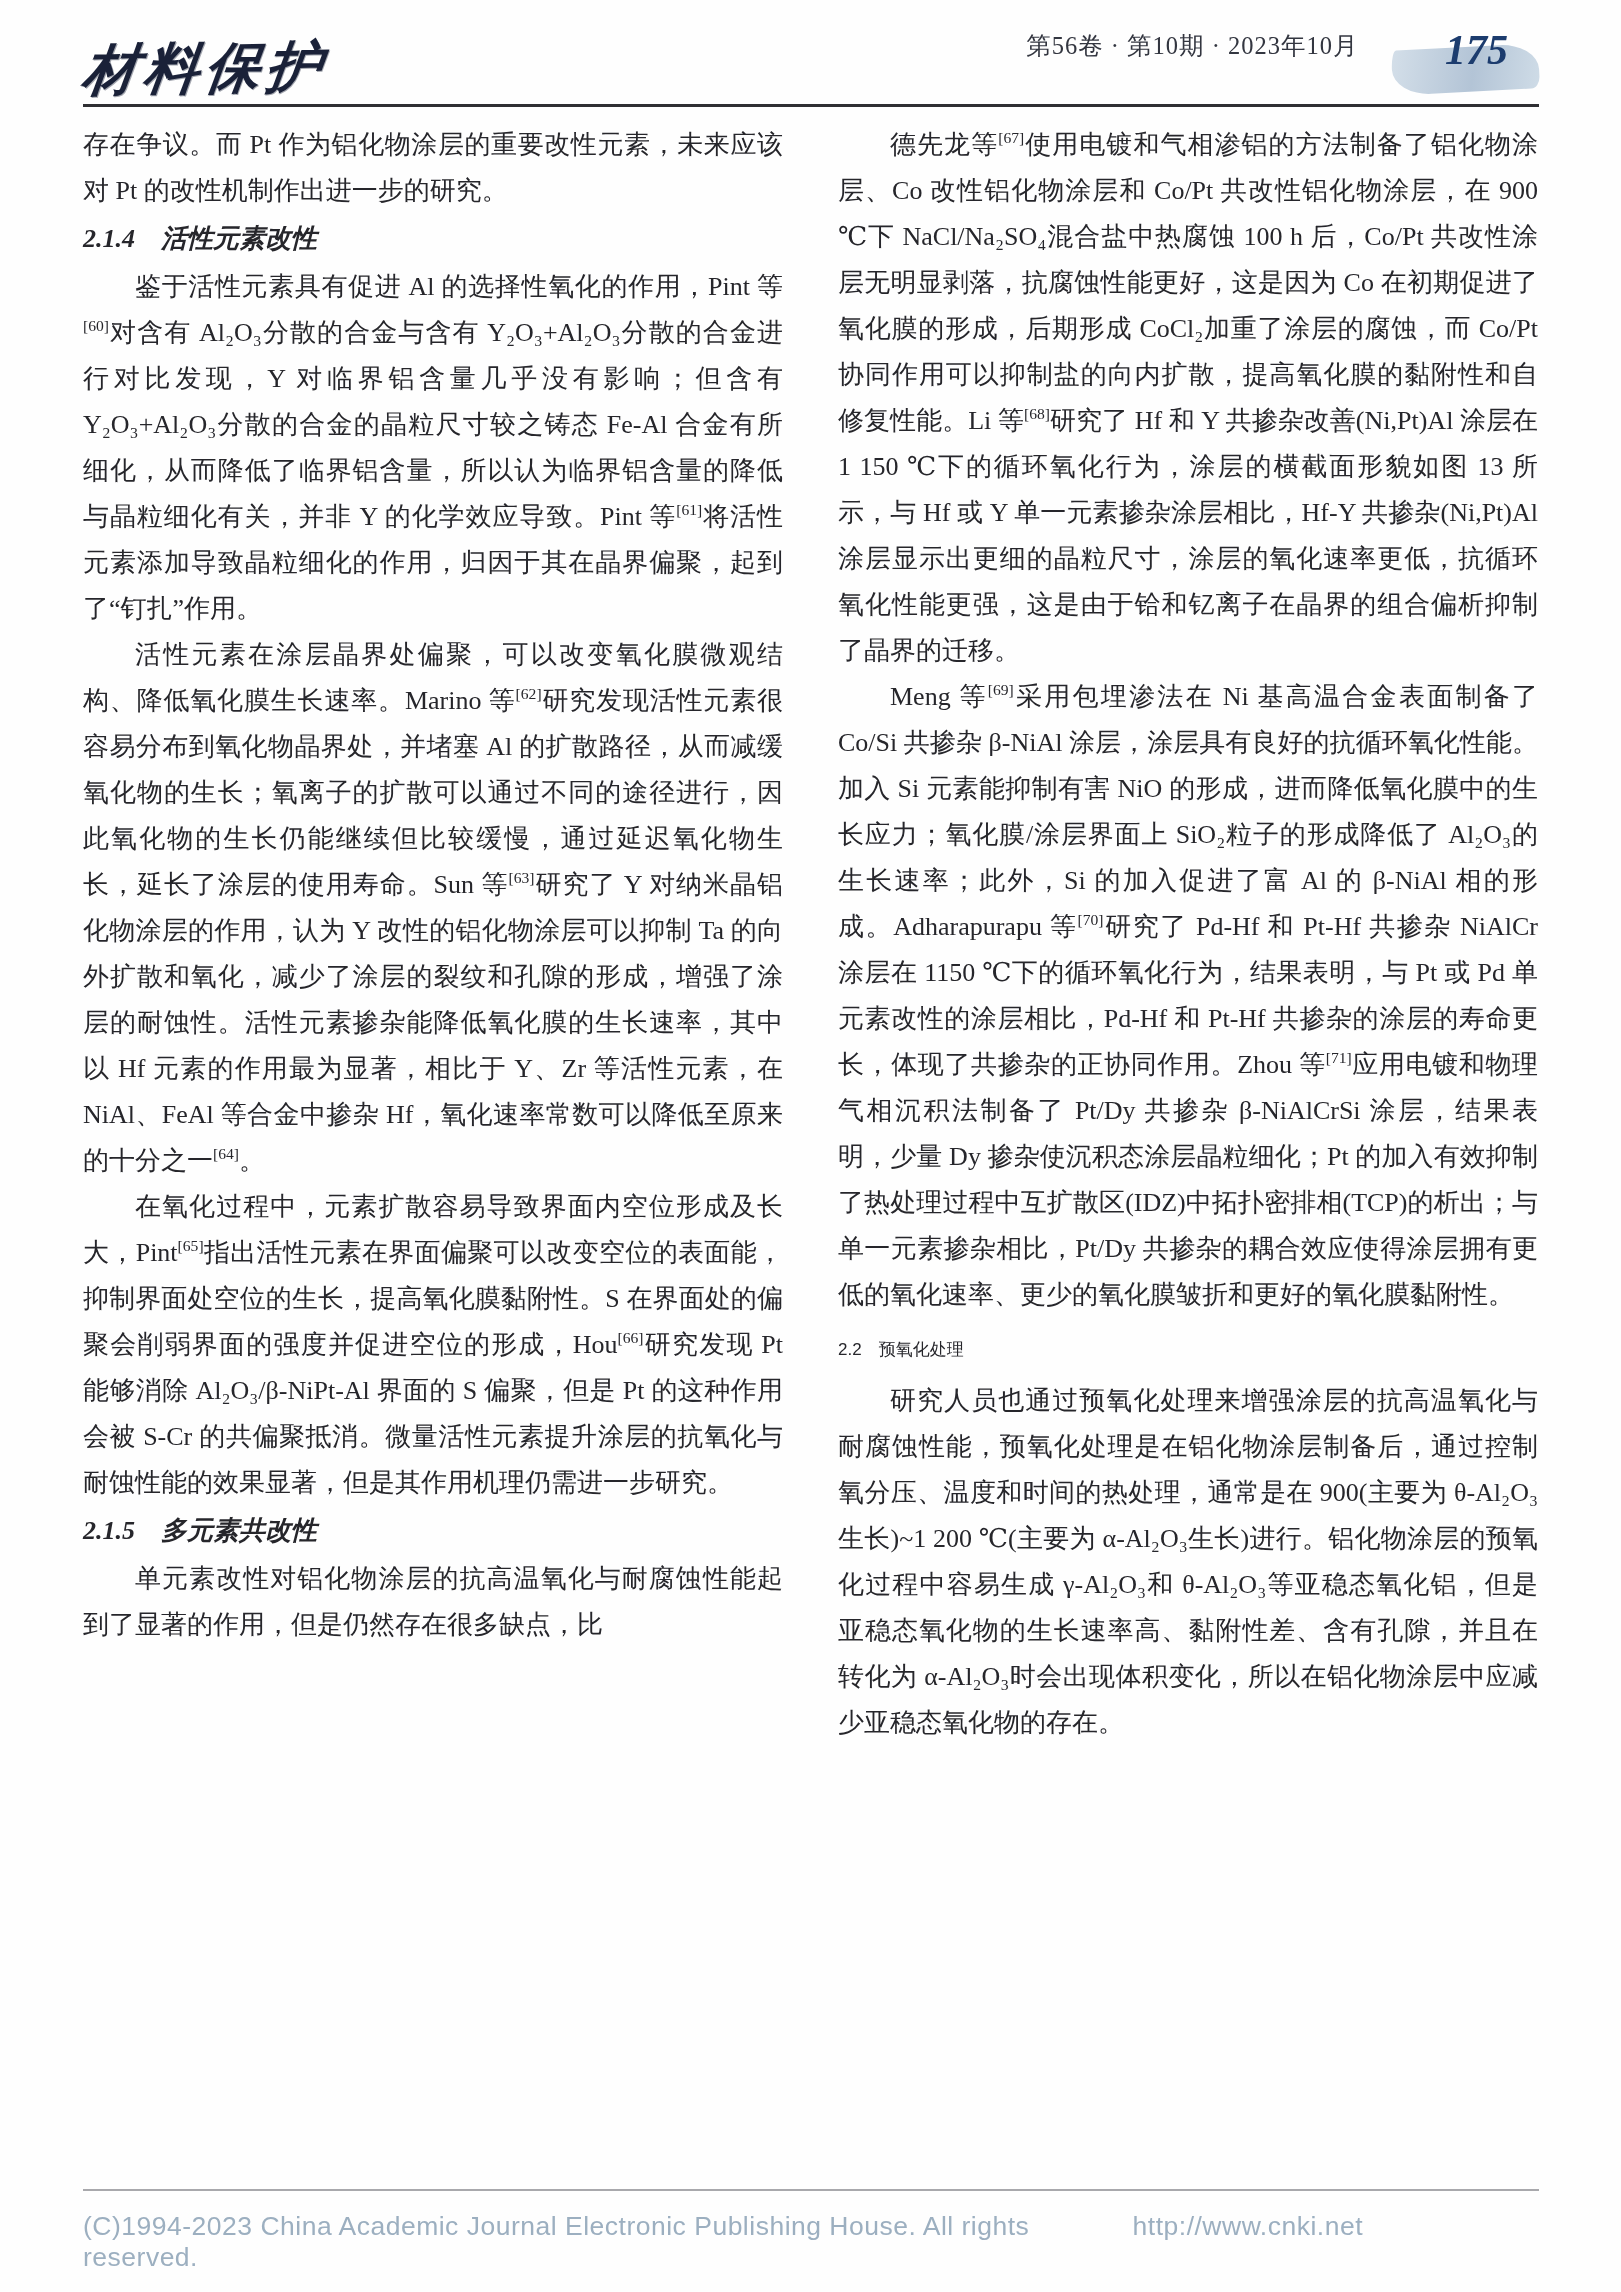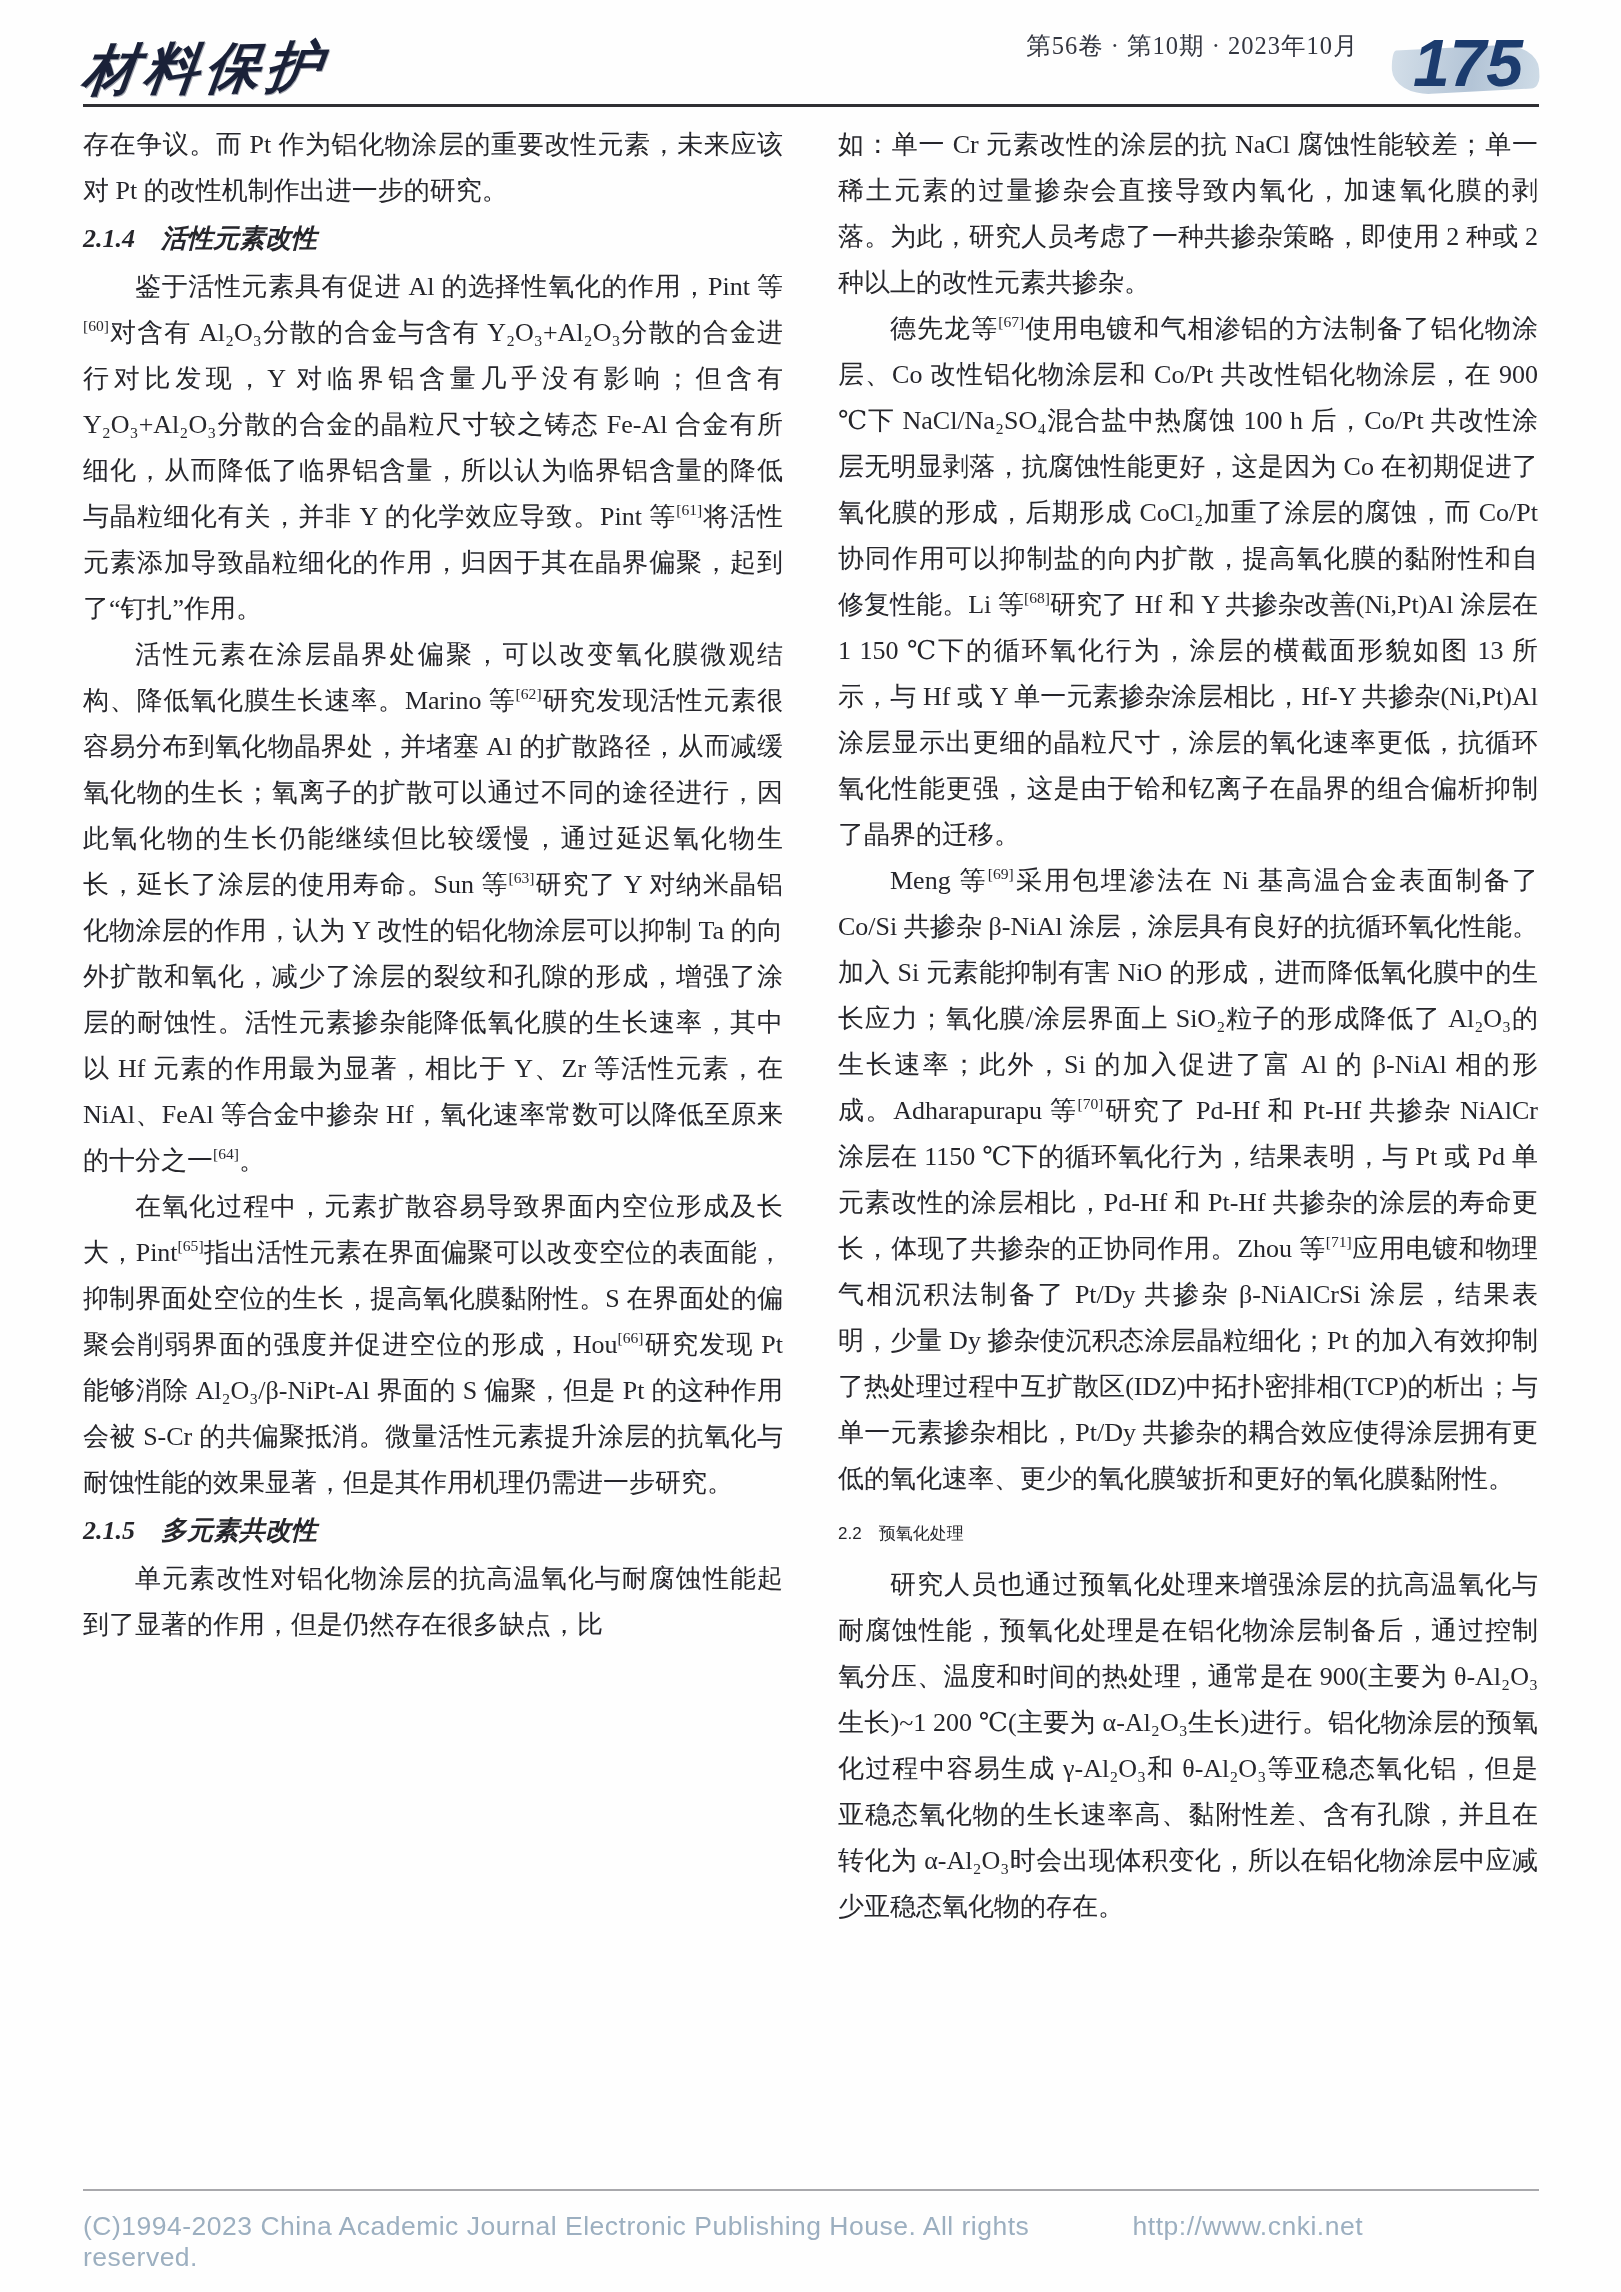--- a/index.html
+++ b/index.html
@@ -29,24 +29,24 @@
     font-size:24.5px; color:#333640; letter-spacing:1px; padding-bottom:11.8px;
   }
   .page-number { position:relative; display:inline-block; width:155px; height:73px; margin-left:25.5px; }
   .page-number .swoosh {
     position:absolute; right:0; top:17.6px; width:147px; height:45px;
     background:linear-gradient(100deg, #d4dfe9 0%, var(--swoosh-blue,#b3c4d6) 55%, #cfdce7 100%);
     border-radius:5.9px 43px 9.8px 43px / 21.6px 29px 13.7px 29px;
     transform:rotate(-3deg);
   }
   .page-number .num {
-    position:absolute; right:16px; top:-2px;
-    font-size:66px; font-style:italic; font-weight:bold; line-height:1.1;
+    position:absolute; right:31px; top:-2px;
+    font-size:42px; font-style:italic; font-weight:bold; line-height:1.1;
     color:var(--accent-navy,#1c3c6e);
-    font-family:Liberation Sans, sans-serif;
+    font-family:Liberation Serif, serif;
   }
   .header-rule {
     position:absolute; left:83px; right:82px; top:104px; height:2.9px;
     background:var(--rule-dark,#2f2f33);
   }
 
   
   .content {
     position:absolute; left:83px; right:82px; top:122px;
     display:flex; gap:55px;
@@ -98,21 +98,20 @@
       <p class="para no-indent">存在争议。而 Pt 作为铝化物涂层的重要改性元素，未来应该对 Pt 的改性机制作出进一步的研究。</p>
       <h3 class="h3">2.1.4　活性元素改性</h3>
       <p class="para">鉴于活性元素具有促进 Al 的选择性氧化的作用，Pint 等<sup class="cite">[60]</sup>对含有 Al₂O₃分散的合金与含有 Y₂O₃+Al₂O₃分散的合金进行对比发现，Y 对临界铝含量几乎没有影响；但含有 Y₂O₃+Al₂O₃分散的合金的晶粒尺寸较之铸态 Fe-Al 合金有所细化，从而降低了临界铝含量，所以认为临界铝含量的降低与晶粒细化有关，并非 Y 的化学效应导致。Pint 等<sup class="cite">[61]</sup>将活性元素添加导致晶粒细化的作用，归因于其在晶界偏聚，起到了“钉扎”作用。</p>
       <p class="para">活性元素在涂层晶界处偏聚，可以改变氧化膜微观结构、降低氧化膜生长速率。Marino 等<sup class="cite">[62]</sup>研究发现活性元素很容易分布到氧化物晶界处，并堵塞 Al 的扩散路径，从而减缓氧化物的生长；氧离子的扩散可以通过不同的途径进行，因此氧化物的生长仍能继续但比较缓慢，通过延迟氧化物生长，延长了涂层的使用寿命。Sun 等<sup class="cite">[63]</sup>研究了 Y 对纳米晶铝化物涂层的作用，认为 Y 改性的铝化物涂层可以抑制 Ta 的向外扩散和氧化，减少了涂层的裂纹和孔隙的形成，增强了涂层的耐蚀性。活性元素掺杂能降低氧化膜的生长速率，其中以 Hf 元素的作用最为显著，相比于 Y、Zr 等活性元素，在 NiAl、FeAl 等合金中掺杂 Hf，氧化速率常数可以降低至原来的十分之一<sup class="cite">[64]</sup>。</p>
       <p class="para">在氧化过程中，元素扩散容易导致界面内空位形成及长大，Pint<sup class="cite">[65]</sup>指出活性元素在界面偏聚可以改变空位的表面能，抑制界面处空位的生长，提高氧化膜黏附性。S 在界面处的偏聚会削弱界面的强度并促进空位的形成，Hou<sup class="cite">[66]</sup>研究发现 Pt 能够消除 Al₂O₃/β-NiPt-Al 界面的 S 偏聚，但是 Pt 的这种作用会被 S-Cr 的共偏聚抵消。微量活性元素提升涂层的抗氧化与耐蚀性能的效果显著，但是其作用机理仍需进一步研究。</p>
       <h3 class="h3">2.1.5　多元素共改性</h3>
       <p class="para">单元素改性对铝化物涂层的抗高温氧化与耐腐蚀性能起到了显著的作用，但是仍然存在很多缺点，比</p>
     </section>
 
     <section class="col">
-      <p class="para no-indent">如：单一 Cr 元素改性的涂层的抗 NaCl 腐蚀性能较差；单一稀土元素的过量掺杂会直接导致内氧化，加速氧化膜的剥落。为此，研究人员考虑了一种共掺杂策略，即使用 2 种或 2 种以上的改性元素共掺杂。</p>
       <p class="para">德先龙等<sup class="cite">[67]</sup>使用电镀和气相渗铝的方法制备了铝化物涂层、Co 改性铝化物涂层和 Co/Pt 共改性铝化物涂层，在 900 ℃下 NaCl/Na₂SO₄混合盐中热腐蚀 100 h 后，Co/Pt 共改性涂层无明显剥落，抗腐蚀性能更好，这是因为 Co 在初期促进了氧化膜的形成，后期形成 CoCl₂加重了涂层的腐蚀，而 Co/Pt 协同作用可以抑制盐的向内扩散，提高氧化膜的黏附性和自修复性能。Li 等<sup class="cite">[68]</sup>研究了 Hf 和 Y 共掺杂改善(Ni,Pt)Al 涂层在 1 150 ℃下的循环氧化行为，涂层的横截面形貌如图 13 所示，与 Hf 或 Y 单一元素掺杂涂层相比，Hf-Y 共掺杂(Ni,Pt)Al 涂层显示出更细的晶粒尺寸，涂层的氧化速率更低，抗循环氧化性能更强，这是由于铪和钇离子在晶界的组合偏析抑制了晶界的迁移。</p>
       <p class="para">Meng 等<sup class="cite">[69]</sup>采用包埋渗法在 Ni 基高温合金表面制备了 Co/Si 共掺杂 β-NiAl 涂层，涂层具有良好的抗循环氧化性能。加入 Si 元素能抑制有害 NiO 的形成，进而降低氧化膜中的生长应力；氧化膜/涂层界面上 SiO₂粒子的形成降低了 Al₂O₃的生长速率；此外，Si 的加入促进了富 Al 的 β-NiAl 相的形成。Adharapurapu 等<sup class="cite">[70]</sup>研究了 Pd-Hf 和 Pt-Hf 共掺杂 NiAlCr 涂层在 1150 ℃下的循环氧化行为，结果表明，与 Pt 或 Pd 单元素改性的涂层相比，Pd-Hf 和 Pt-Hf 共掺杂的涂层的寿命更长，体现了共掺杂的正协同作用。Zhou 等<sup class="cite">[71]</sup>应用电镀和物理气相沉积法制备了 Pt/Dy 共掺杂 β-NiAlCrSi 涂层，结果表明，少量 Dy 掺杂使沉积态涂层晶粒细化；Pt 的加入有效抑制了热处理过程中互扩散区(IDZ)中拓扑密排相(TCP)的析出；与单一元素掺杂相比，Pt/Dy 共掺杂的耦合效应使得涂层拥有更低的氧化速率、更少的氧化膜皱折和更好的氧化膜黏附性。</p>
       <h3 class="h2">2.2　预氧化处理</h3>
       <p class="para">研究人员也通过预氧化处理来增强涂层的抗高温氧化与耐腐蚀性能，预氧化处理是在铝化物涂层制备后，通过控制氧分压、温度和时间的热处理，通常是在 900(主要为 θ-Al₂O₃生长)~1 200 ℃(主要为 α-Al₂O₃生长)进行。铝化物涂层的预氧化过程中容易生成 γ-Al₂O₃和 θ-Al₂O₃等亚稳态氧化铝，但是亚稳态氧化物的生长速率高、黏附性差、含有孔隙，并且在转化为 α-Al₂O₃时会出现体积变化，所以在铝化物涂层中应减少亚稳态氧化物的存在。</p>
     </section>
 
   </main>
 
   <div class="footer-rule"></div>
   <footer class="page-footer">

